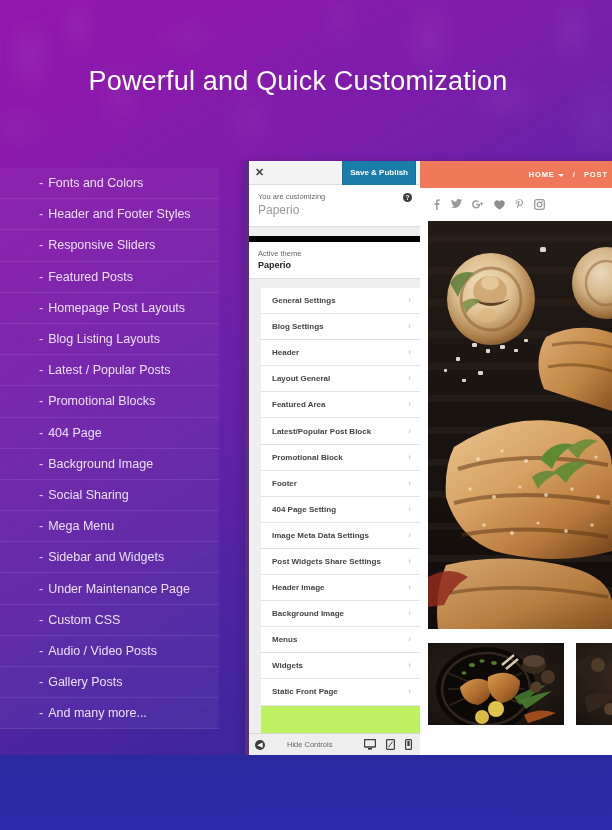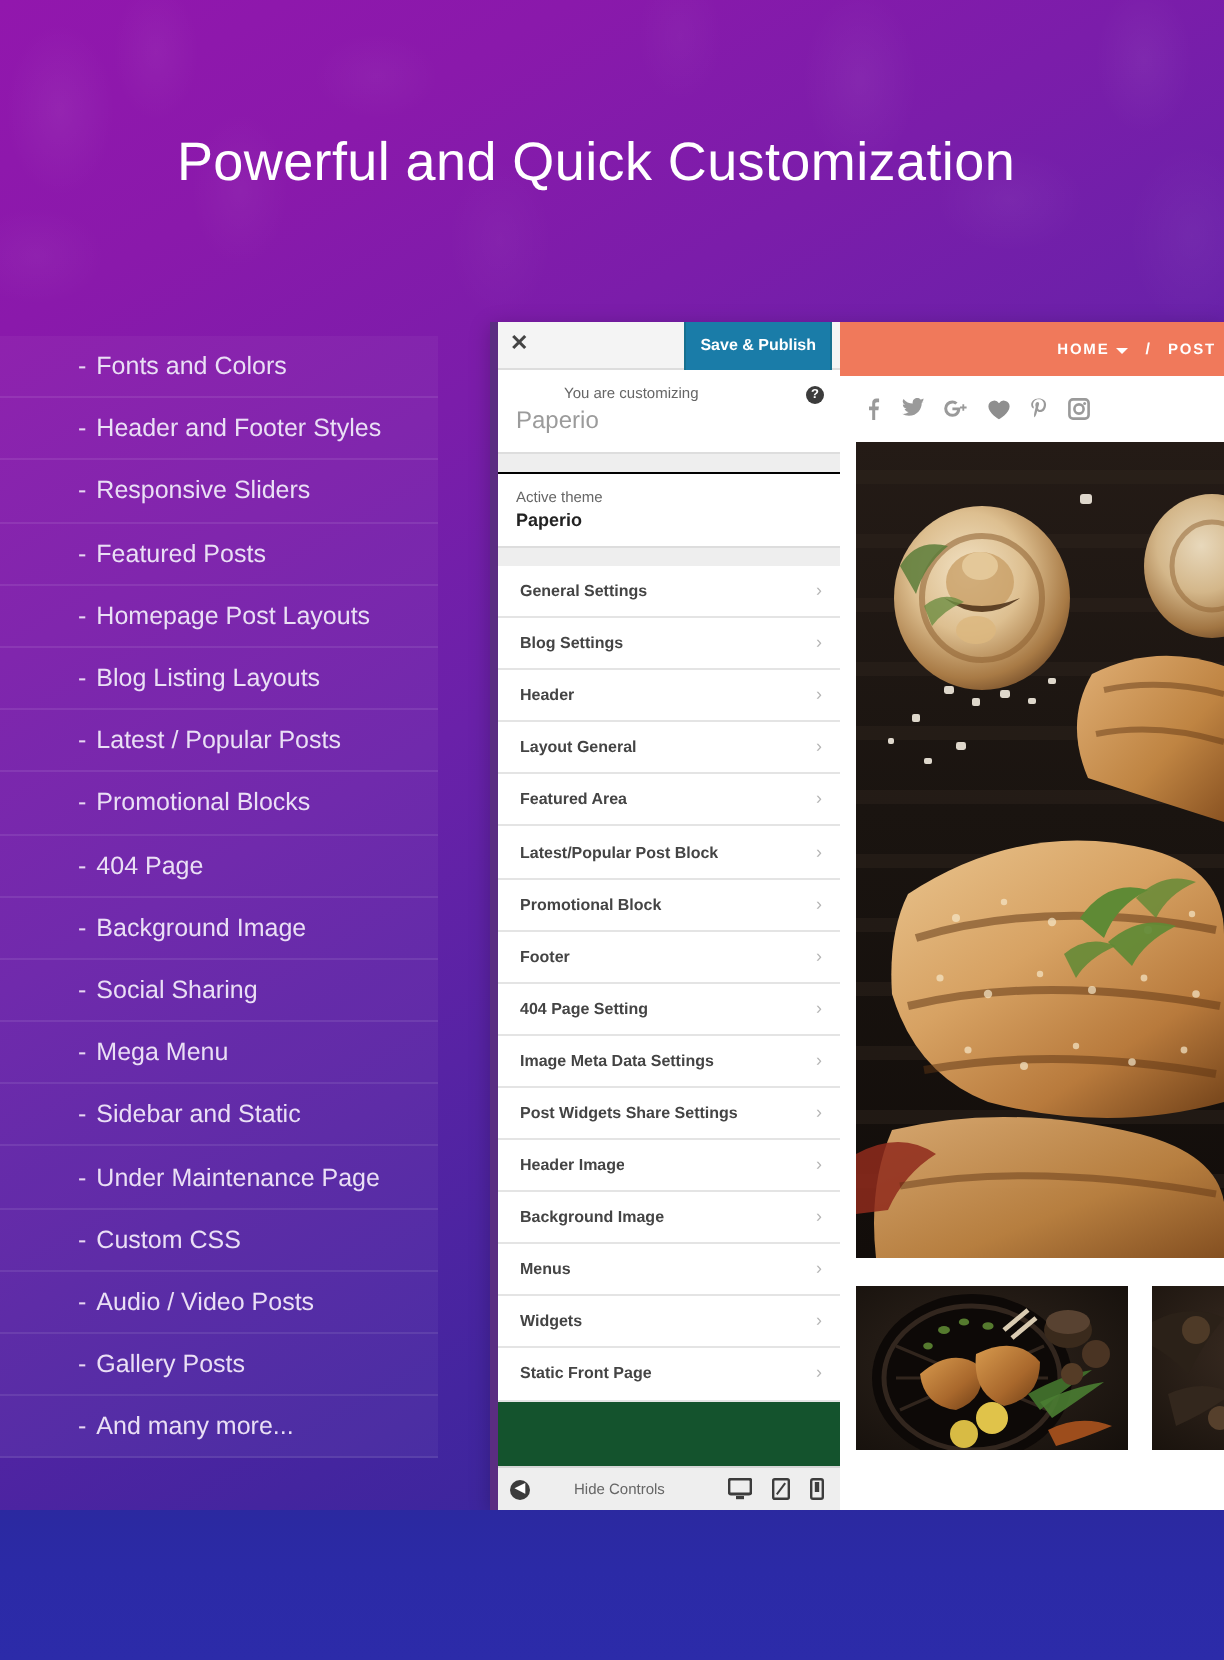--- a/index.html
+++ b/index.html
@@ -146,51 +146,51 @@
     cursor: pointer;
   }
 
   .cz-customizing {
     background: #fff;
     border-bottom: 1px solid #ddd;
     padding: 7px 9px 9px 9px;
     position: relative;
     flex: 0 0 auto;
   }
-  .cz-label { font-size: 7.5px; color: #666; margin-left: 24px; }
+  .cz-label { font-size: 7.5px; color: #666; }
   .cz-theme-name { font-size: 12px; color: #9b9b9b; margin-top: 2px; }
   .cz-help {
     position: absolute;
     right: 8px; top: 8px;
     width: 9px; height: 9px;
     border-radius: 50%;
     background: #3c3c3c;
     color: #fff;
     font-size: 6.5px;
     line-height: 9px;
     text-align: center;
     font-weight: 700;
     cursor: pointer;
   }
 
   .cz-gap { height: 9px; background: #eee; flex: 0 0 auto; }
 
   .cz-active {
     background: #fff;
-    border-top: 1px solid #000000;
+    border-top: 6px solid #000000;
     border-bottom: 1px solid #ddd;
     padding: 7px 9px 8px 9px;
     flex: 0 0 auto;
   }
   .cz-active-label { font-size: 7.5px; color: #666; }
   .cz-active-name { font-size: 9px; color: #222; font-weight: 700; margin-top: 2px; }
 
   .cz-gap2 { height: 9px; background: #eee; flex: 0 0 auto; }
 
-  .cz-menu { flex: 1 1 auto; background: #14532d; overflow: hidden; }
+  .cz-menu { flex: 1 1 auto; background: #bef264; overflow: hidden; margin-left: 12px; }
   .cz-item {
     height: 26.1px;
     display: flex;
     align-items: center;
     justify-content: space-between;
     padding: 0 9px 0 11px;
     border-bottom: 1px solid #e4e4e4;
     cursor: pointer;
     background: #fff;
   }
@@ -363,21 +363,21 @@
       <li class="feature-row">
         <span class="dash">-</span>
         <span class="txt">Social Sharing</span>
       </li>
       <li class="feature-row">
         <span class="dash">-</span>
         <span class="txt">Mega Menu</span>
       </li>
       <li class="feature-row">
         <span class="dash">-</span>
-        <span class="txt">Sidebar and Static</span>
+        <span class="txt">Sidebar and Widgets</span>
       </li>
       <li class="feature-row">
         <span class="dash">-</span>
         <span class="txt">Under Maintenance Page</span>
       </li>
       <li class="feature-row">
         <span class="dash">-</span>
         <span class="txt">Custom CSS</span>
       </li>
       <li class="feature-row">

